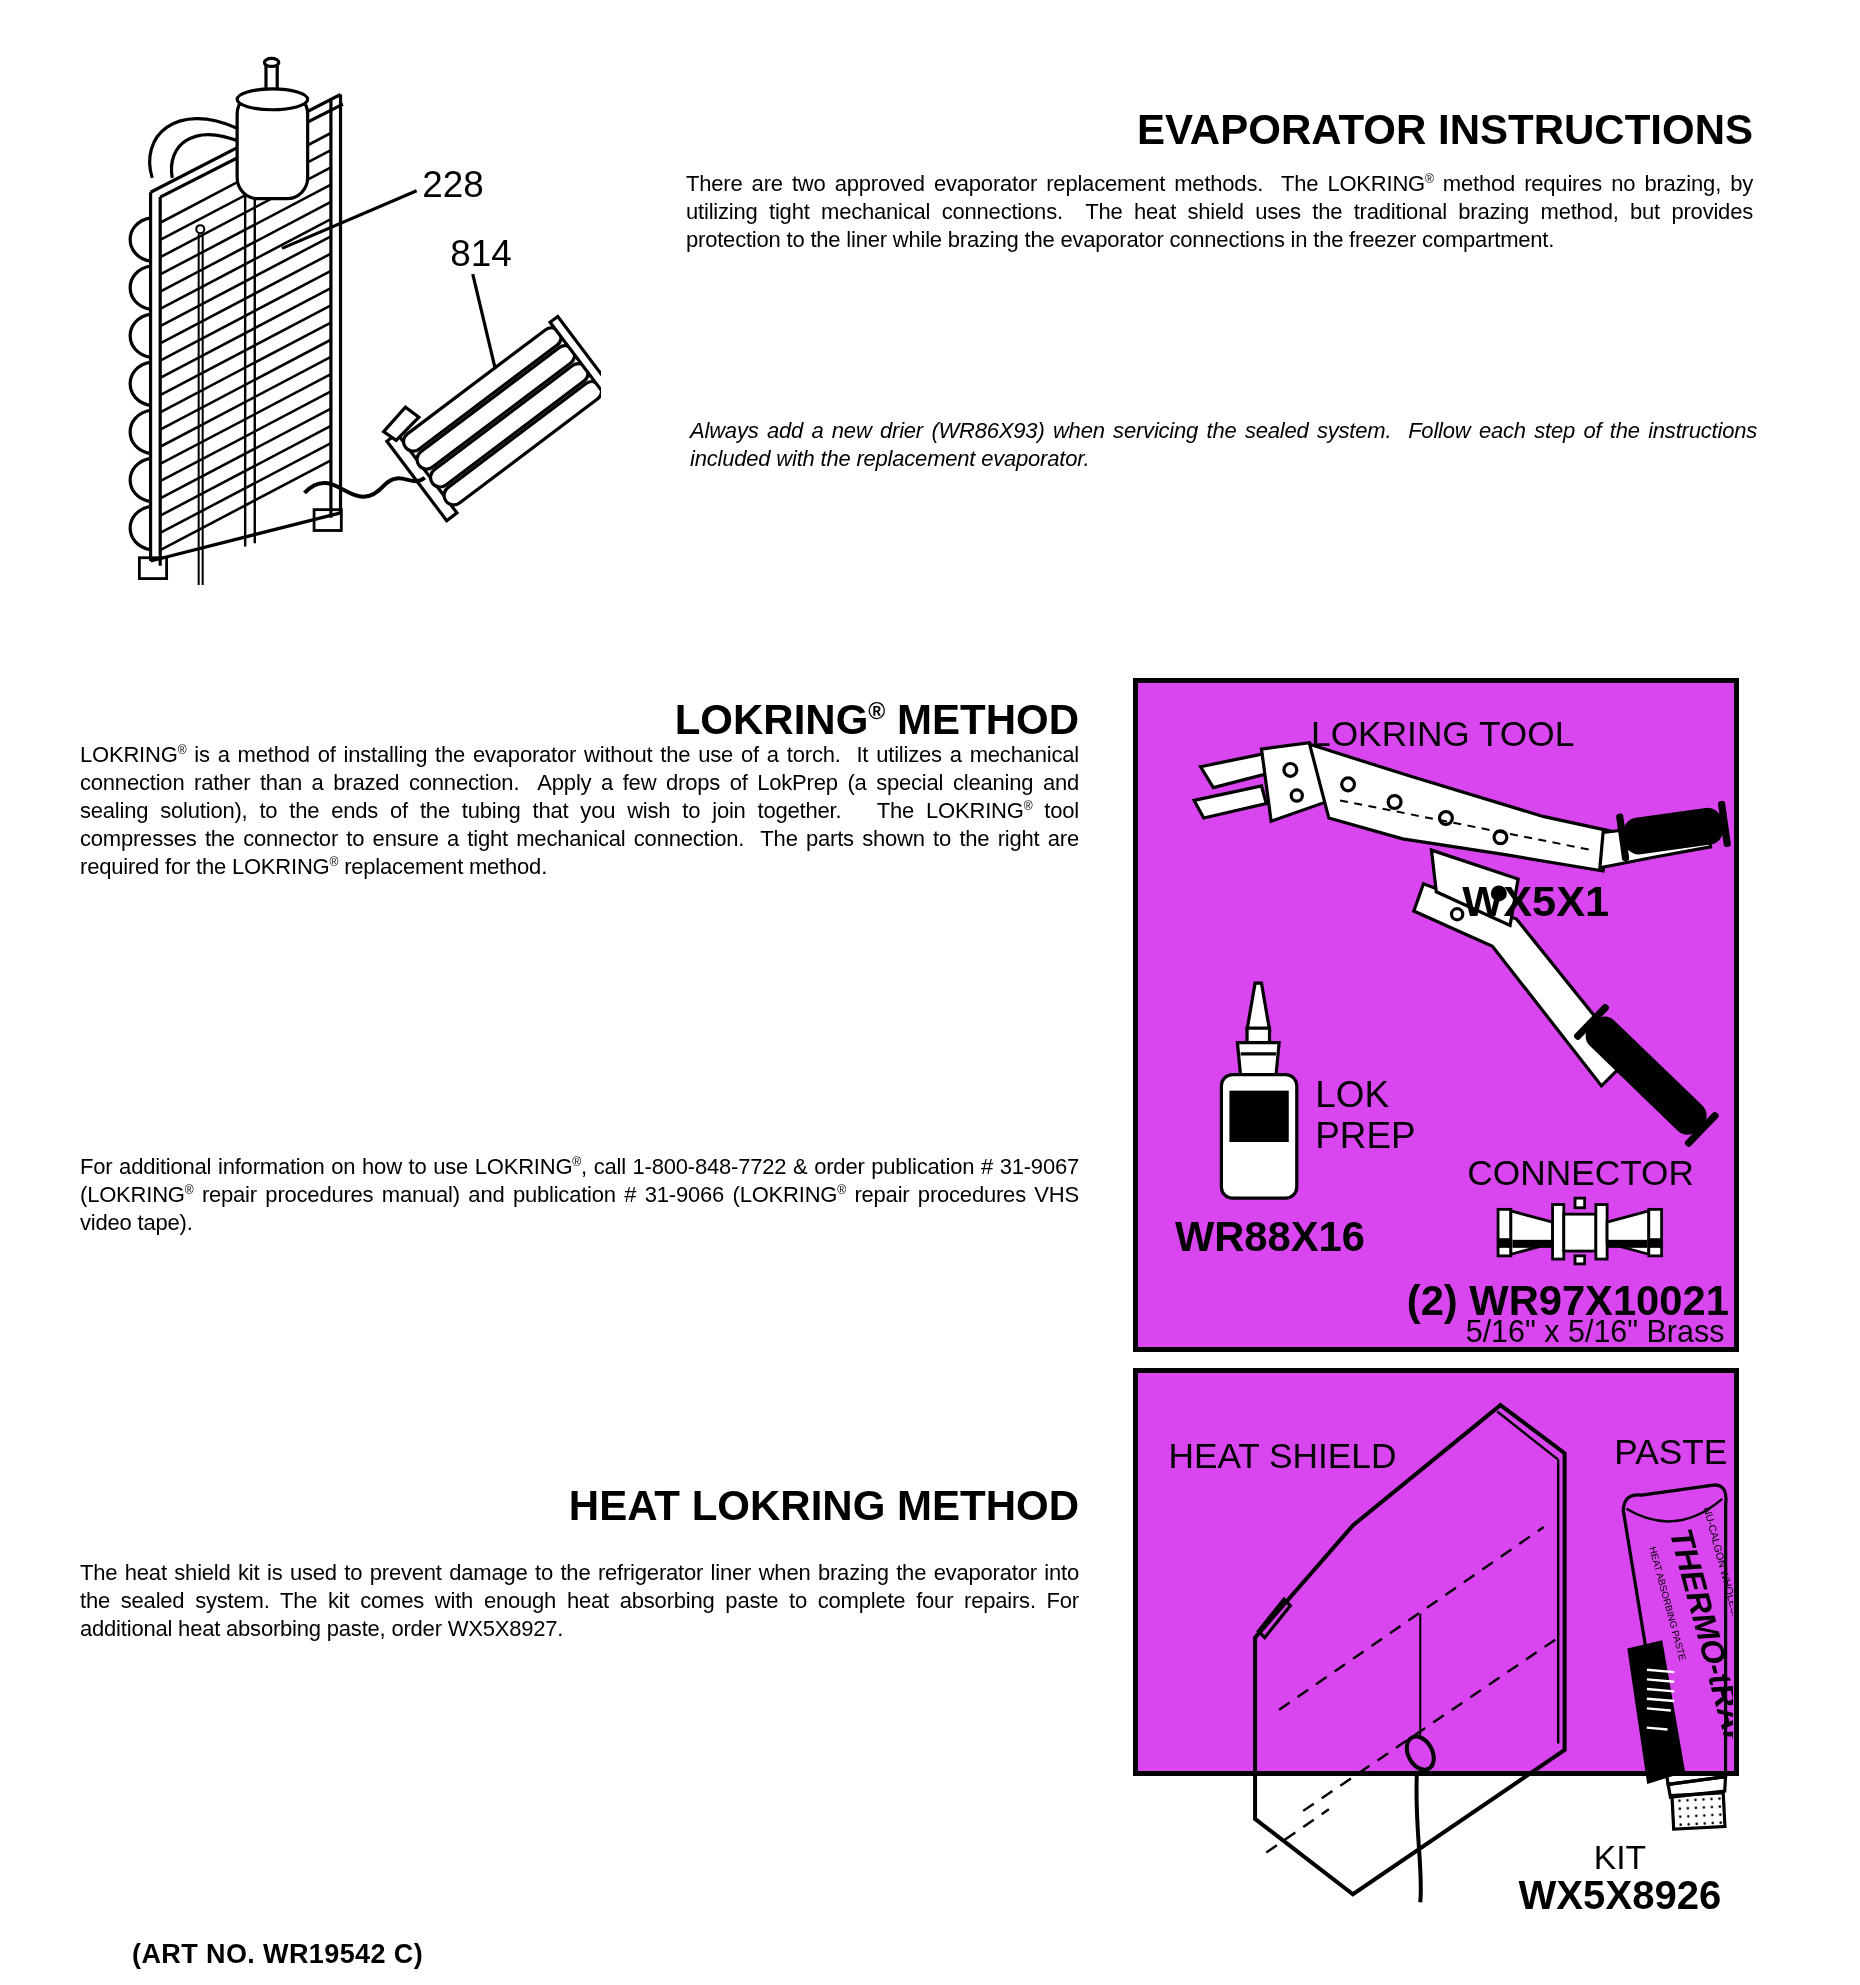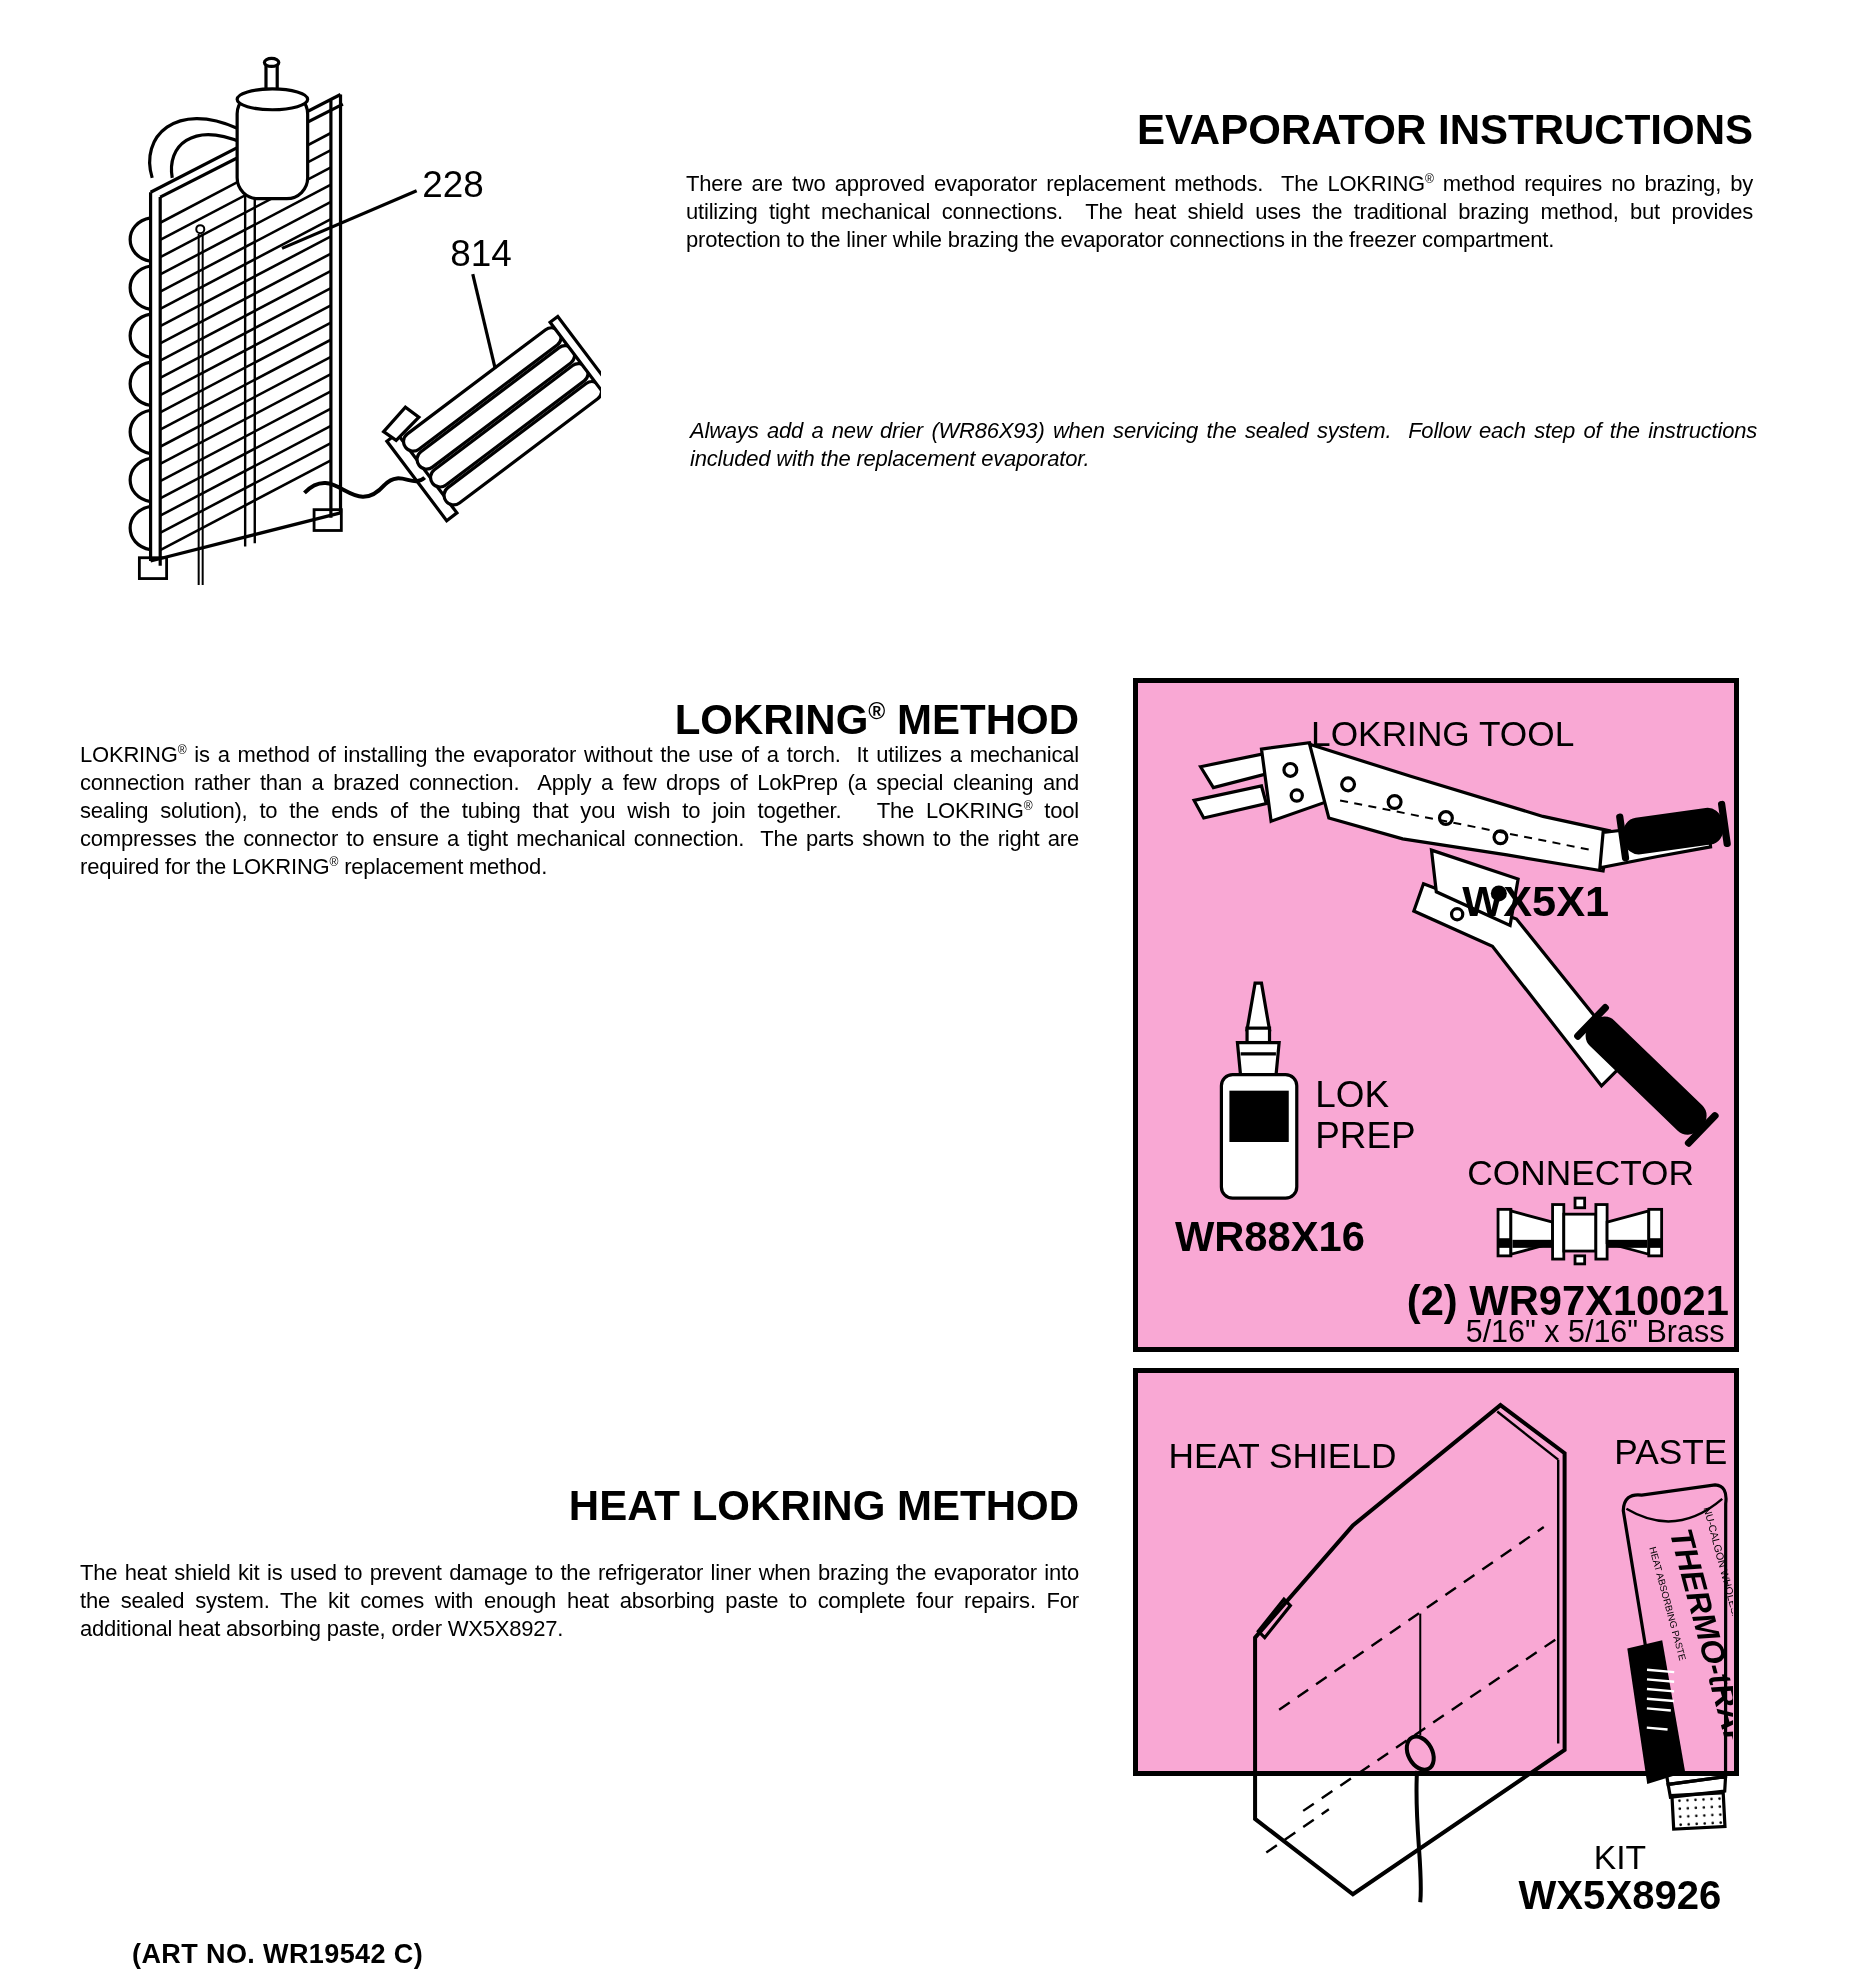--- a/index.html
+++ b/index.html
@@ -11,21 +11,21 @@
   .abs { position:absolute; }
   .doc-title, .doc-heading {
     font-weight:bold; font-size:42px; text-align:right; letter-spacing:0;
   }
   .body-text {
     font-size:22px; line-height:1.27; text-align:justify;
     white-space:pre-wrap; letter-spacing:-0.2px;
   }
   sup { font-size:55%; line-height:0; }
   .artno { font-weight:bold; font-size:27px; letter-spacing:0.4px;margin-top:28px; }
-  .figure-box { border:5.6px solid #000; box-sizing:border-box; background:#f9a8d4; }
+  .figure-box { border:5.6px solid #000; box-sizing:border-box; background:#d946ef; }
   svg text { font-family:"Liberation Sans", sans-serif; fill:#000; }
   .ln { stroke:#000; fill:none; }
 </style>
 </head>
 <body>
 
 <div class="page">
 
   <svg class="abs" style="left:56px; top:24px;" width="545" height="569" viewBox="0 0 680 710">
 
@@ -112,20 +112,21 @@
     <line x1="520" y1="312" x2="548" y2="430" stroke="#000" stroke-width="4"></line>
     <text x="492" y="302" font-size="46">814</text>
   </svg>
 
   <div class="abs doc-title" style="left:686px; top:106px; width:1067px;">EVAPORATOR INSTRUCTIONS</div>
   <div class="abs body-text" style="left:686px; top:170px; width:1067px;">There are two approved evaporator replacement methods.  The LOKRING<sup>®</sup> method requires no brazing, by utilizing tight mechanical connections.  The heat shield uses the traditional brazing method, but provides protection to the liner while brazing the evaporator connections in the freezer compartment.</div>
   <div class="abs body-text" style="left:690px; top:417px; width:1067px;font-style:italic;">Always add a new drier (WR86X93) when servicing the sealed system.  Follow each step of the instructions included with the replacement evaporator.</div>
 
   <div class="abs doc-heading" style="left:80px; top:664px; width:999px;margin-top:32px;">LOKRING<sup>®</sup> METHOD</div>
   <div class="abs body-text" style="left:80px; top:741px; width:999px;">LOKRING<sup>®</sup> is a method of installing the evaporator without the use of a torch.  It utilizes a mechanical connection rather than a brazed connection.  Apply a few drops of LokPrep (a special cleaning and sealing solution), to the ends of the tubing that you wish to join together.   The LOKRING<sup>®</sup> tool compresses the connector to ensure a tight mechanical connection.  The parts shown to the right are required for the LOKRING<sup>®</sup> replacement method.</div>
+  <div class="abs body-text" style="left:80px; top:1153px; width:999px;">For additional information on how to use LOKRING<sup>®</sup>, call 1-800-848-7722 &amp; order publication # 31-9067 (LOKRING<sup>®</sup> repair procedures manual) and publication # 31-9066 (LOKRING<sup>®</sup> repair procedures VHS video tape).</div>
 
   <div class="abs doc-heading" style="left:80px; top:1482px; width:999px;">HEAT LOKRING METHOD</div>
   <div class="abs body-text" style="left:80px; top:1559px; width:999px;">The heat shield kit is used to prevent damage to the refrigerator liner when brazing the evaporator into the sealed system. The kit comes with enough heat absorbing paste to complete four repairs. For additional heat absorbing paste, order WX5X8927.</div>
 
   <div class="abs figure-box" style="left:1133px; top:678px; width:606px; height:674px;">
     <svg width="595" height="663" viewBox="0 0 742 826">
       <text x="380" y="78" font-size="44" text-anchor="middle">LOKRING TOOL</text>
 
       <g>
         <g stroke="#000" stroke-width="4" fill="#fff">

